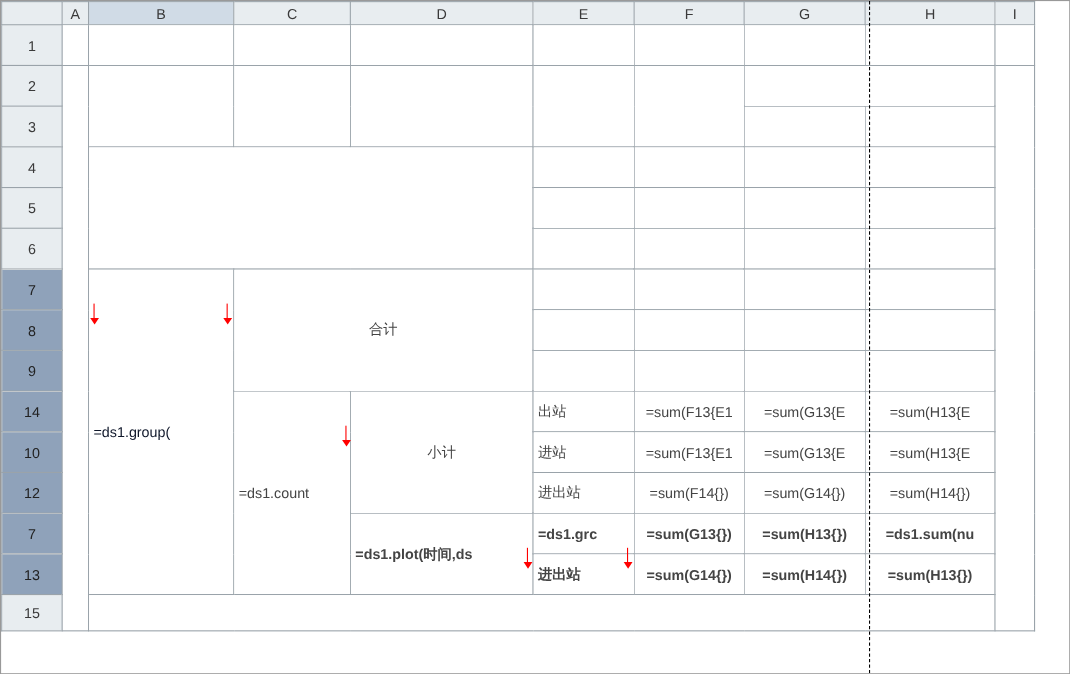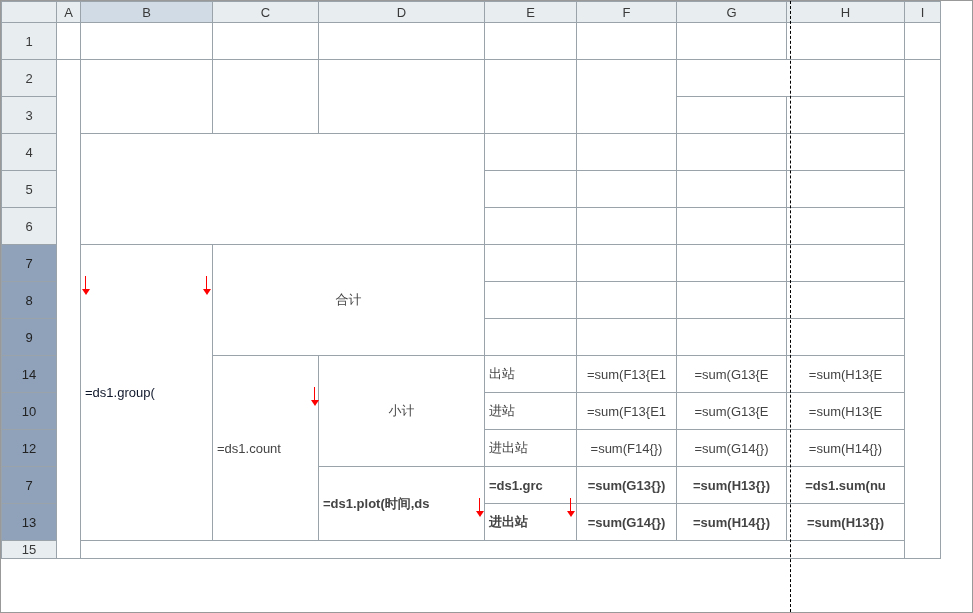--- a/index.html
+++ b/index.html
@@ -196,21 +196,21 @@
 
   <tr>
     <th class="row-hdr shade">13</th>
     <td class="cell c-vpale tl">进出站</td>
     <td class="cell c-vpale tc">=sum(G14{})</td>
     <td class="cell c-vpale tc">=sum(H14{})</td>
     <td class="cell c-vpale tc">=sum(H13{})</td>
   </tr>
 
   <tr class="data-row-short">
-    <th class="row-hdr" style="height:18px">15</th>
+    <th class="row-hdr" style="height:33px">15</th>
     <td class="cell" colspan="7"></td>
   </tr>
 </tbody>
     </table>
 
 <div class="pagebreak" style="left:789px;"></div>
 
 <div class="arrow-down" style="left:81px;top:275px;"></div>
 <div class="arrow-down" style="left:202px;top:275px;"></div>
 <div class="arrow-down" style="left:310px;top:386px;"></div>

